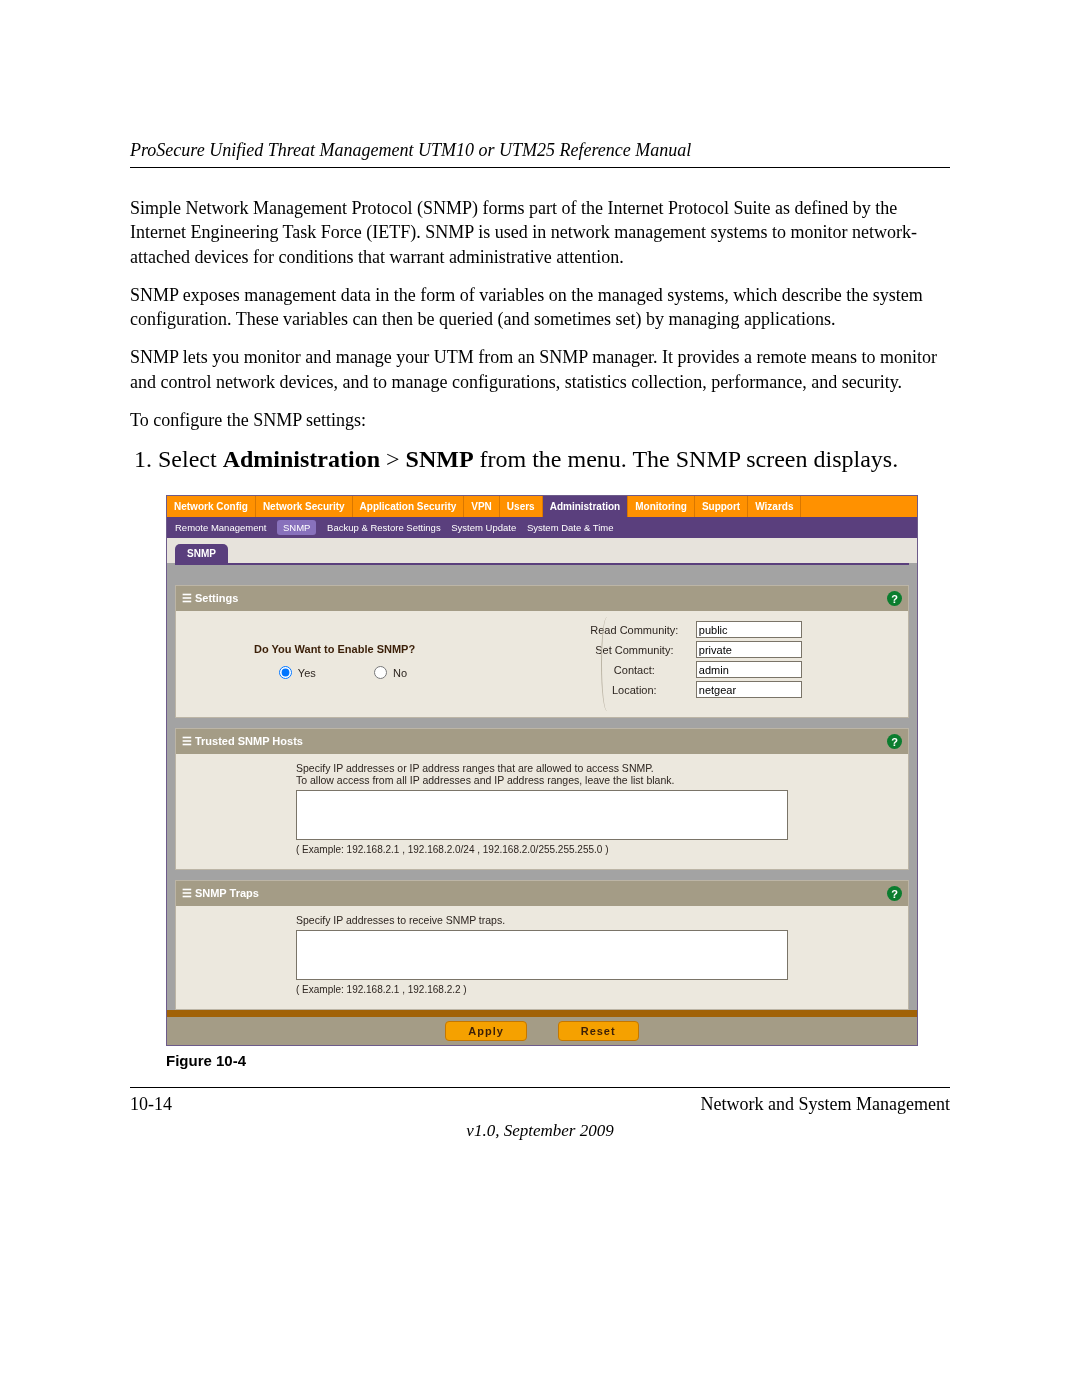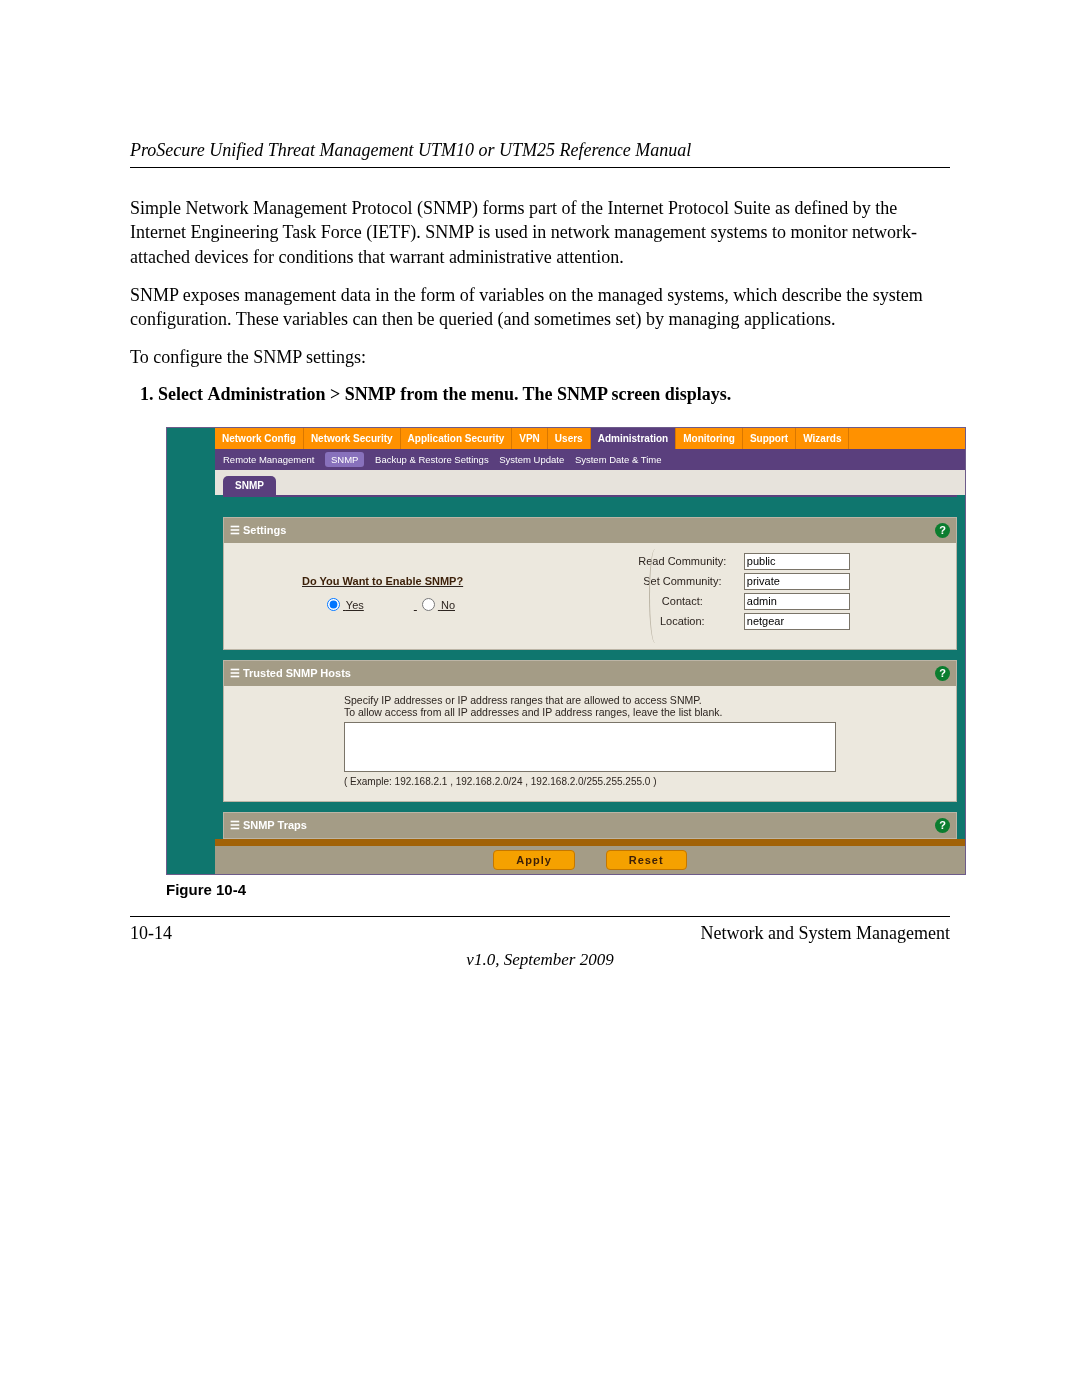--- a/index.html
+++ b/index.html
@@ -28,24 +28,23 @@
     font-weight: 700;
     font-size: 26px;
     margin: 0 0 14px 0;
   }
   p.body-text {
     font-size: 18px;
     line-height: 1.35;
     margin: 0 0 14px 0;
   }
   ol.steps {
-    font-size: 18px;
+    font-size: 24px;
     margin: 0 0 22px 0;
     padding-left: 28px;
-    font-weight: bold;
   }
   ol.steps li { margin-bottom: 20px; }
   .screenshot-wrap {
     margin: 0 0 10px 36px;
   }
   .figure-caption {
     font-family: Arial, Helvetica, sans-serif;
     font-weight: 700;
     font-size: 15px;
     margin: 6px 0 18px 0;
@@ -66,23 +65,22 @@
     font-style: italic;
     font-size: 17px;
   }
 
   
   .ss {
     width: 750px;
     border: 1px solid #6d5b8a;
     font-family: Verdana, Arial, sans-serif;
     font-size: 10px;
-    background: #0f766e;
+    background: #a3a3a3;
     color: #2d2520;
-    padding-left: 48px;
   }
   .ss .nav {
     display: flex;
     background: #ff9100;
     font-weight: 700;
     font-size: 10px;
   }
   .ss .nav div {
     padding: 5px 7px;
     color: #fff;
@@ -158,21 +156,20 @@
     bottom: 6px;
     width: 14px;
     border-left: 1px solid #bcb5a6;
     border-radius: 40% 0 0 40% / 50% 0 0 50%;
   }
   .ss .settings-left {
     flex: 1 1 55%;
     display: flex;
     flex-direction: column;
     justify-content: center;
-    text-decoration: underline;
   }
   .ss .settings-left .q {
     font-weight: 700;
     color: #3b1f08;
     font-size: 11px;
     margin-left: 60px;
     margin-bottom: 8px;
   }
   .ss .radio-row {
     margin-left: 80px;
@@ -239,20 +236,21 @@
 </head>
 <body>
 
 <div class="page">
   <div class="running-header">ProSecure Unified Threat Management UTM10 or UTM25 Reference Manual</div>
   <hr class="hr-line">
 
 
   <p class="body-text">Simple Network Management Protocol (SNMP) forms part of the Internet Protocol Suite as defined by the Internet Engineering Task Force (IETF). SNMP is used in network management systems to monitor network-attached devices for conditions that warrant administrative attention.</p>
   <p class="body-text">SNMP exposes management data in the form of variables on the managed systems, which describe the system configuration. These variables can then be queried (and sometimes set) by managing applications.</p>
+  <p class="body-text">SNMP lets you monitor and manage your UTM from an SNMP manager. It provides a remote means to monitor and control network devices, and to manage configurations, statistics collection, performance, and security.</p>
   <p class="body-text">To configure the SNMP settings:</p>
 
   <ol class="steps">
     <li>
       <span>Select </span><b>Administration</b><span> &gt; </span><b>SNMP</b><span> from the menu. The SNMP screen displays.</span>
     </li>
   </ol>
 
   <div class="screenshot-wrap">
     <div class="ss">
@@ -328,20 +326,25 @@
           <textarea style=""></textarea>
           <div class="example">( Example: 192.168.2.1 , 192.168.2.0/24 , 192.168.2.0/255.255.255.0 )</div>
         </div>
       </div>
 
       <div class="panel" style="margin-bottom:0;">
         <div class="panel-head">
           <span>☰ <span>SNMP Traps</span></span>
           <span class="help-icon">?</span>
         </div>
+        <div class="panel-body">
+          <div>Specify IP addresses to receive SNMP traps.</div>
+          <textarea style=""></textarea>
+          <div class="example">( Example: 192.168.2.1 , 192.168.2.2 )</div>
+        </div>
       </div>
 
       <div class="btnrow">
         <span class="btn">Apply</span>
         <span class="btn">Reset</span>
       </div>
     </div>
     <div class="figure-caption">Figure 10-4</div>
   </div>
 

